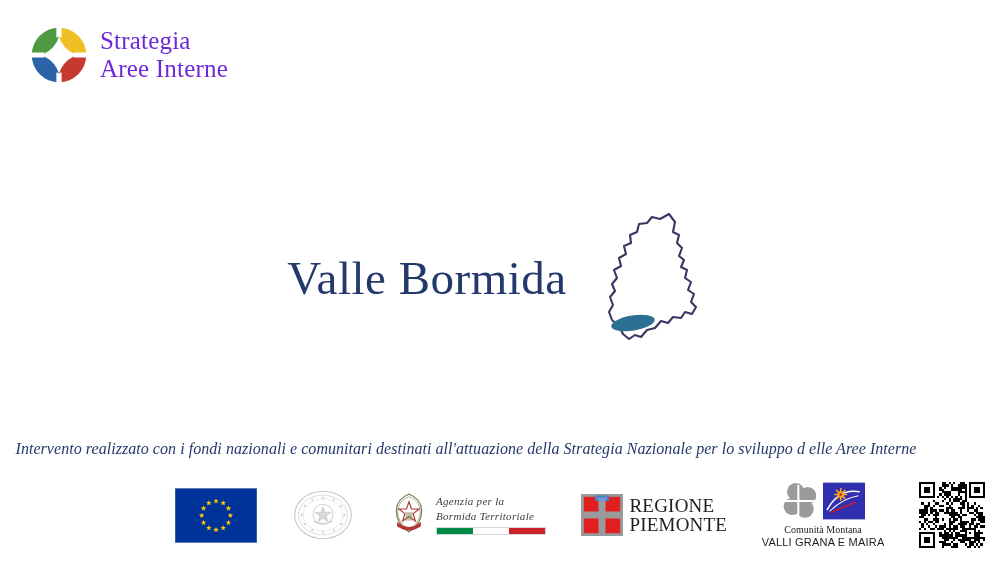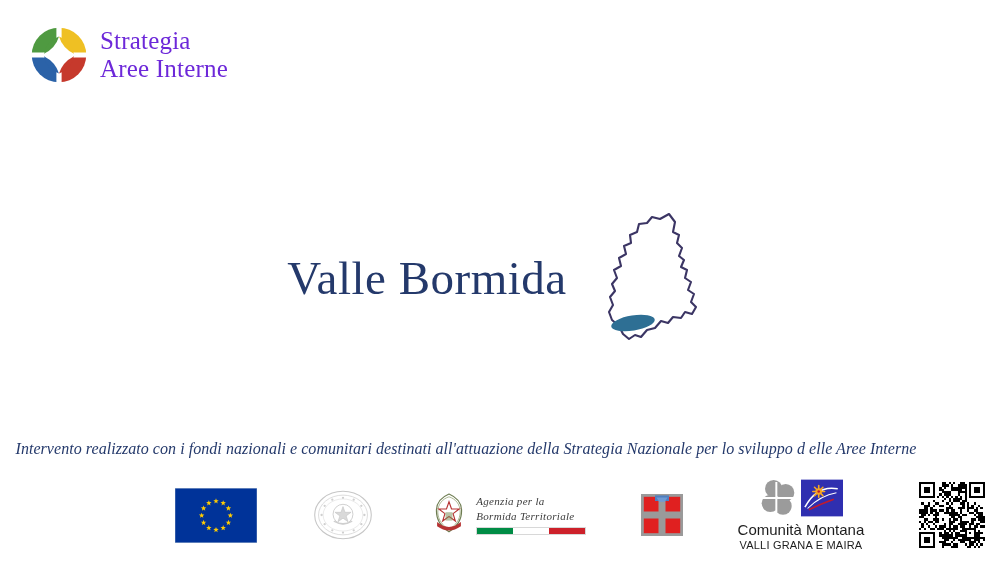--- a/index.html
+++ b/index.html
@@ -181,22 +181,22 @@
   }
   .cm-clover { width: 40px; height: 40px; display: block; }
   .cm-badge { width: 42px; height: 38px; display: block; }
   .comunita-text {
     display: flex;
     flex-direction: column;
     align-items: center;
     line-height: 1.18;
   }
   .cm-line1 {
-    font-family: Liberation Sans, sans-serif;
-    font-size: 15px;
+    font-family: Liberation Serif, serif;
+    font-size: 10px;
     color: #1d1d1d;
     white-space: nowrap;
   }
   .cm-line2 {
     font-family: "Liberation Sans", sans-serif;
     font-size: 11px;
     color: #1d1d1d;
     white-space: nowrap;
     letter-spacing: 0.2px;
   }
@@ -343,20 +343,24 @@
       <span>
         <svg class="piemonte-mark" viewBox="0 0 60 60" aria-hidden="true">
           <rect x="0" y="0" width="60" height="60" fill="#9a9a9a"></rect>
           <rect x="4" y="4" width="21" height="21" fill="#e02020"></rect>
           <rect x="35" y="4" width="21" height="21" fill="#e02020"></rect>
           <rect x="4" y="35" width="21" height="21" fill="#e02020"></rect>
           <rect x="35" y="35" width="21" height="21" fill="#e02020"></rect>
           <rect x="20" y="2" width="20" height="8" fill="#4f7fbf"></rect>
           <path d="M22 5 L38 5 L34 11 L26 11 Z" fill="#6f9ad4"></path>
         </svg>
+      </span>
+      <span class="piemonte-text">
+        <span>REGIONE</span>
+        <span>PIEMONTE</span>
       </span>
     </div>
   </div>
 
   <div class="logo-cell">
     <div class="comunita">
       <div class="comunita-marks">
         <span>
           <svg class="cm-clover" viewBox="0 0 60 60" aria-hidden="true">
             <g fill="#9b9b9b">

